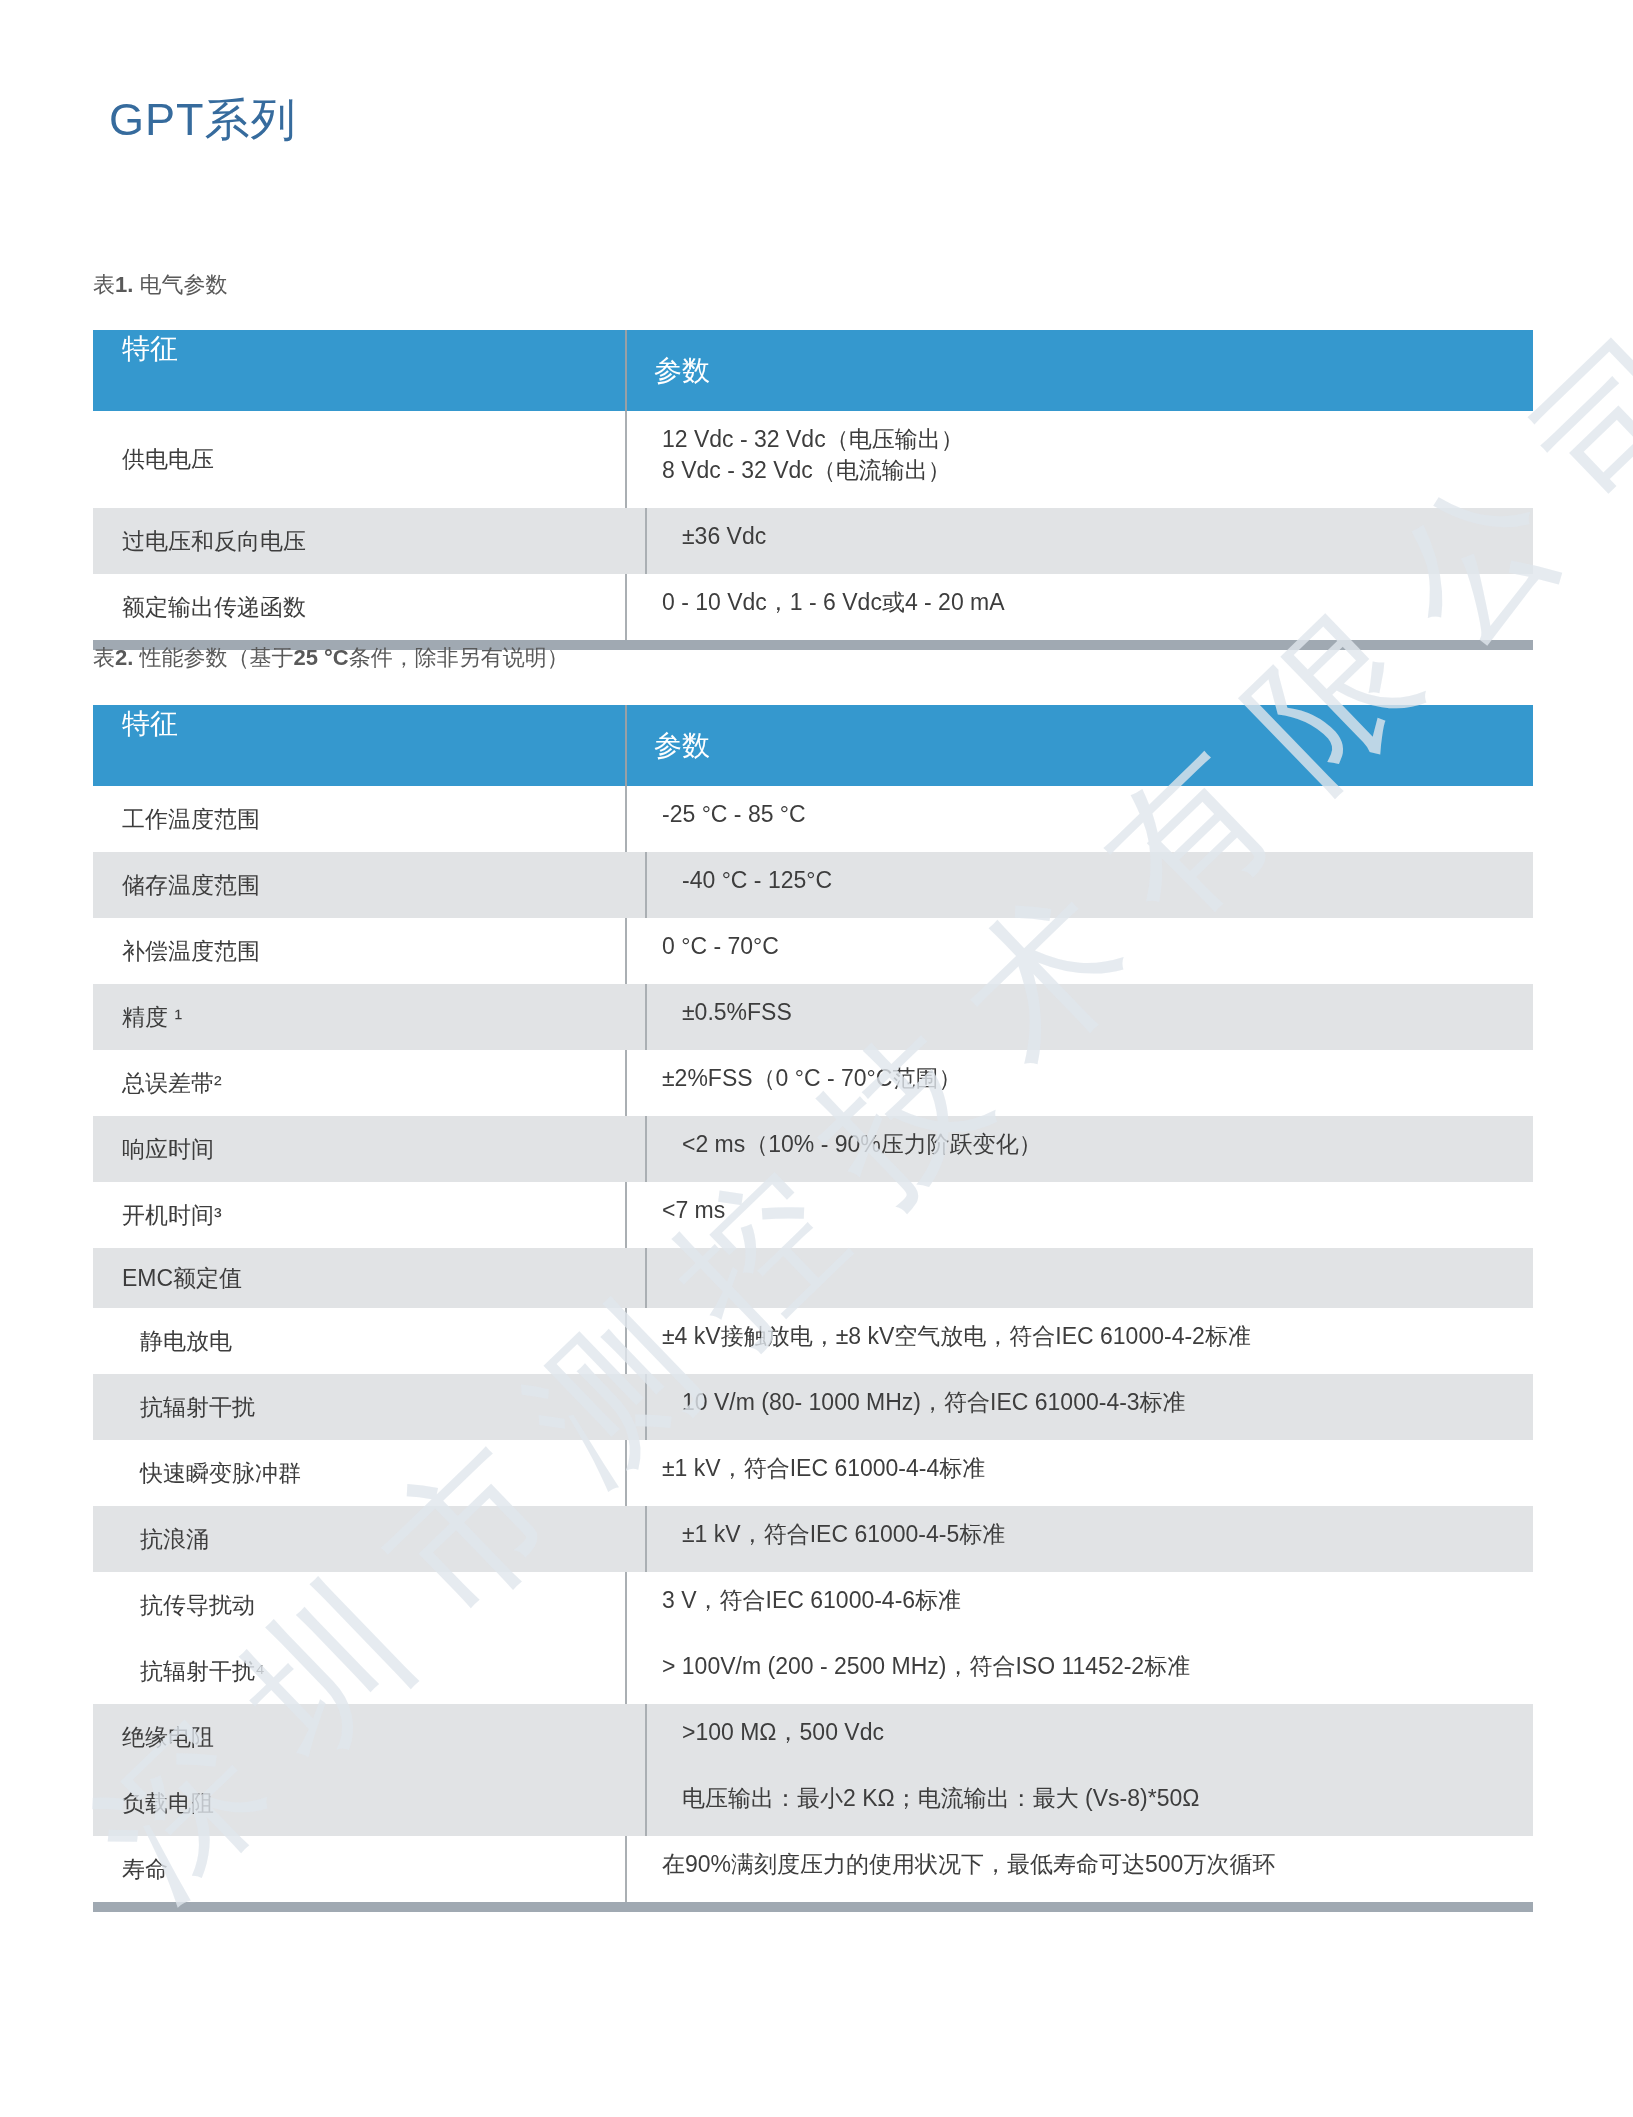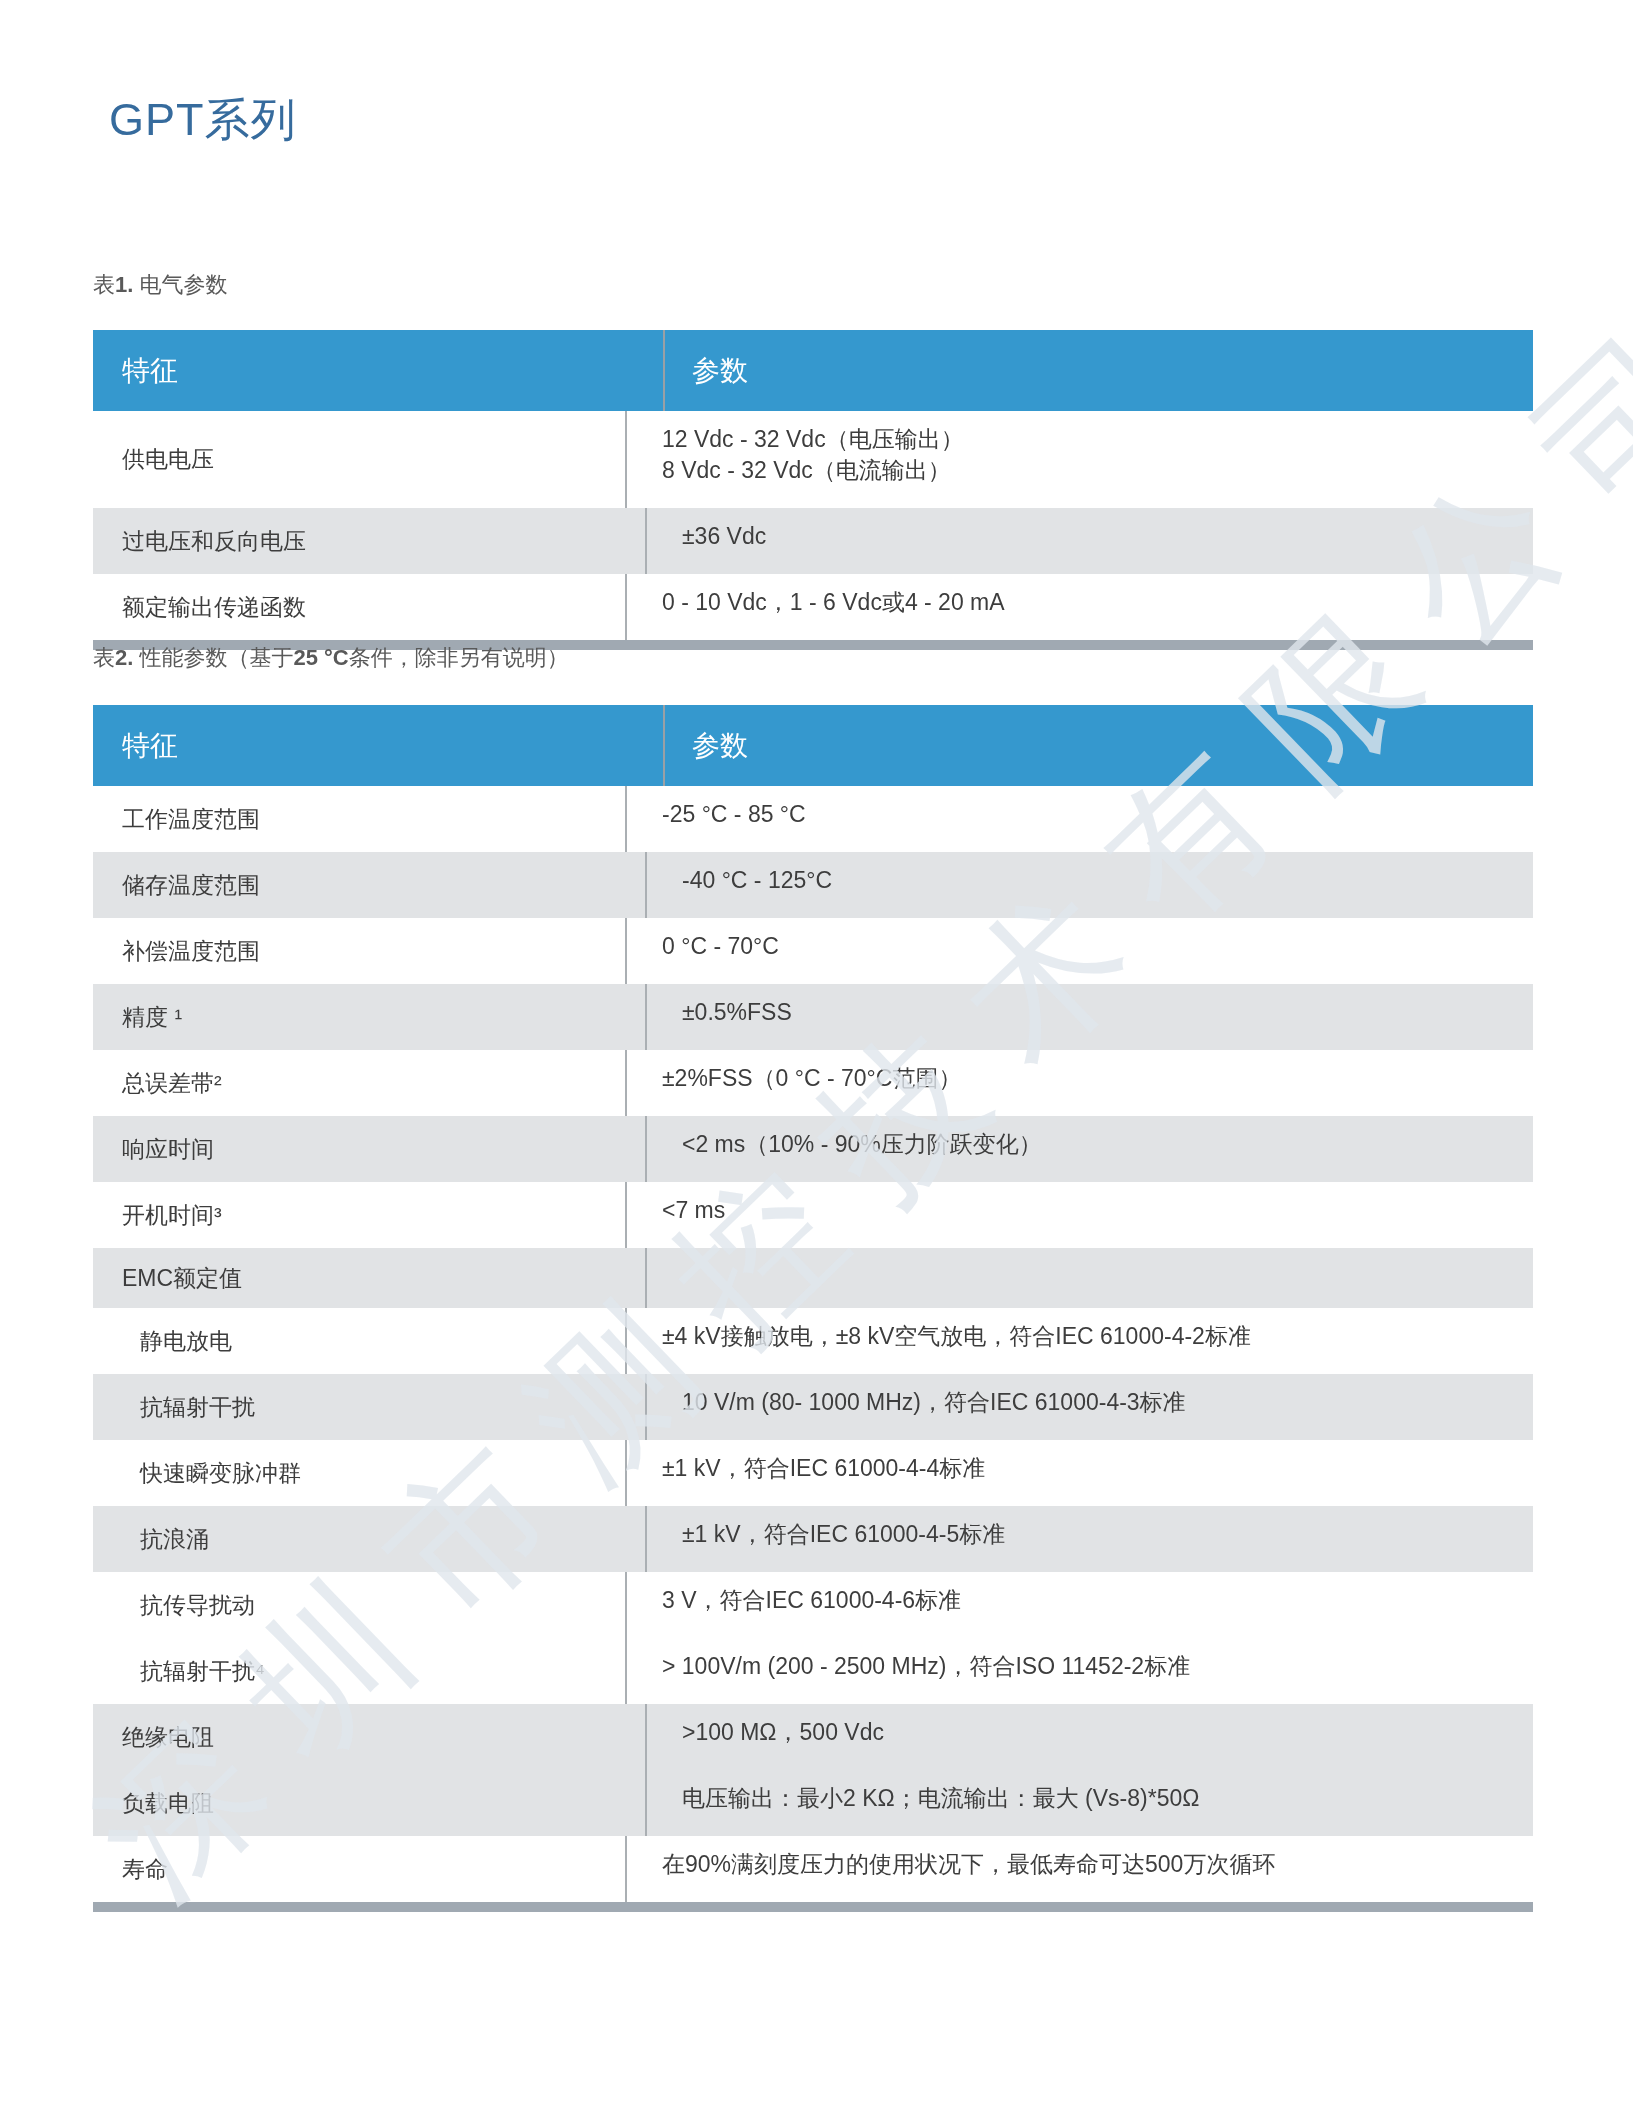--- a/index.html
+++ b/index.html
@@ -21,21 +21,21 @@
   .sec1-tbl{top:330px;}
   .sec2-cap{top:643px;}
   .sec2-tbl{top:705px;}
   .caption{
     margin:0;font-size:22px;line-height:30px;color:var(--caption-gray,#595959);
   }
   .caption .b{font-weight:bold;}
   .tablewrap{width:1440px;}
   .thead{
     display:flex;min-height:81px;background:var(--header-blue,#3598ce);color:#ffffff;
-    font-size:28px;align-items:center;gap:38px;
+    font-size:28px;
   }
   .thead .hcell1{width:532px;padding-left:29px;box-sizing:border-box;}
   .thead .hcell2{flex:1;padding-left:27px;box-sizing:border-box;border-left:2px solid #9aa0a5;align-self:stretch;display:flex;align-items:center;}
   .row{display:flex;min-height:60px;background:#ffffff;}
   .row.shaded{background:var(--row-gray,#e1e3e5);gap:20px;}
   .cell{box-sizing:border-box;display:flex;align-items:center;font-size:23px;line-height:31px;}
   .cell.feature{width:532px;padding:13px 10px 13px 29px;}
   .cell.feature.indent{padding-left:47px;}
   .cell.value{flex:1;padding:13px 30px 22px 35px;border-left:2px solid #aaafb3;white-space:pre-line;}
   .tbl1 .row:nth-child(1){min-height:83px;}

